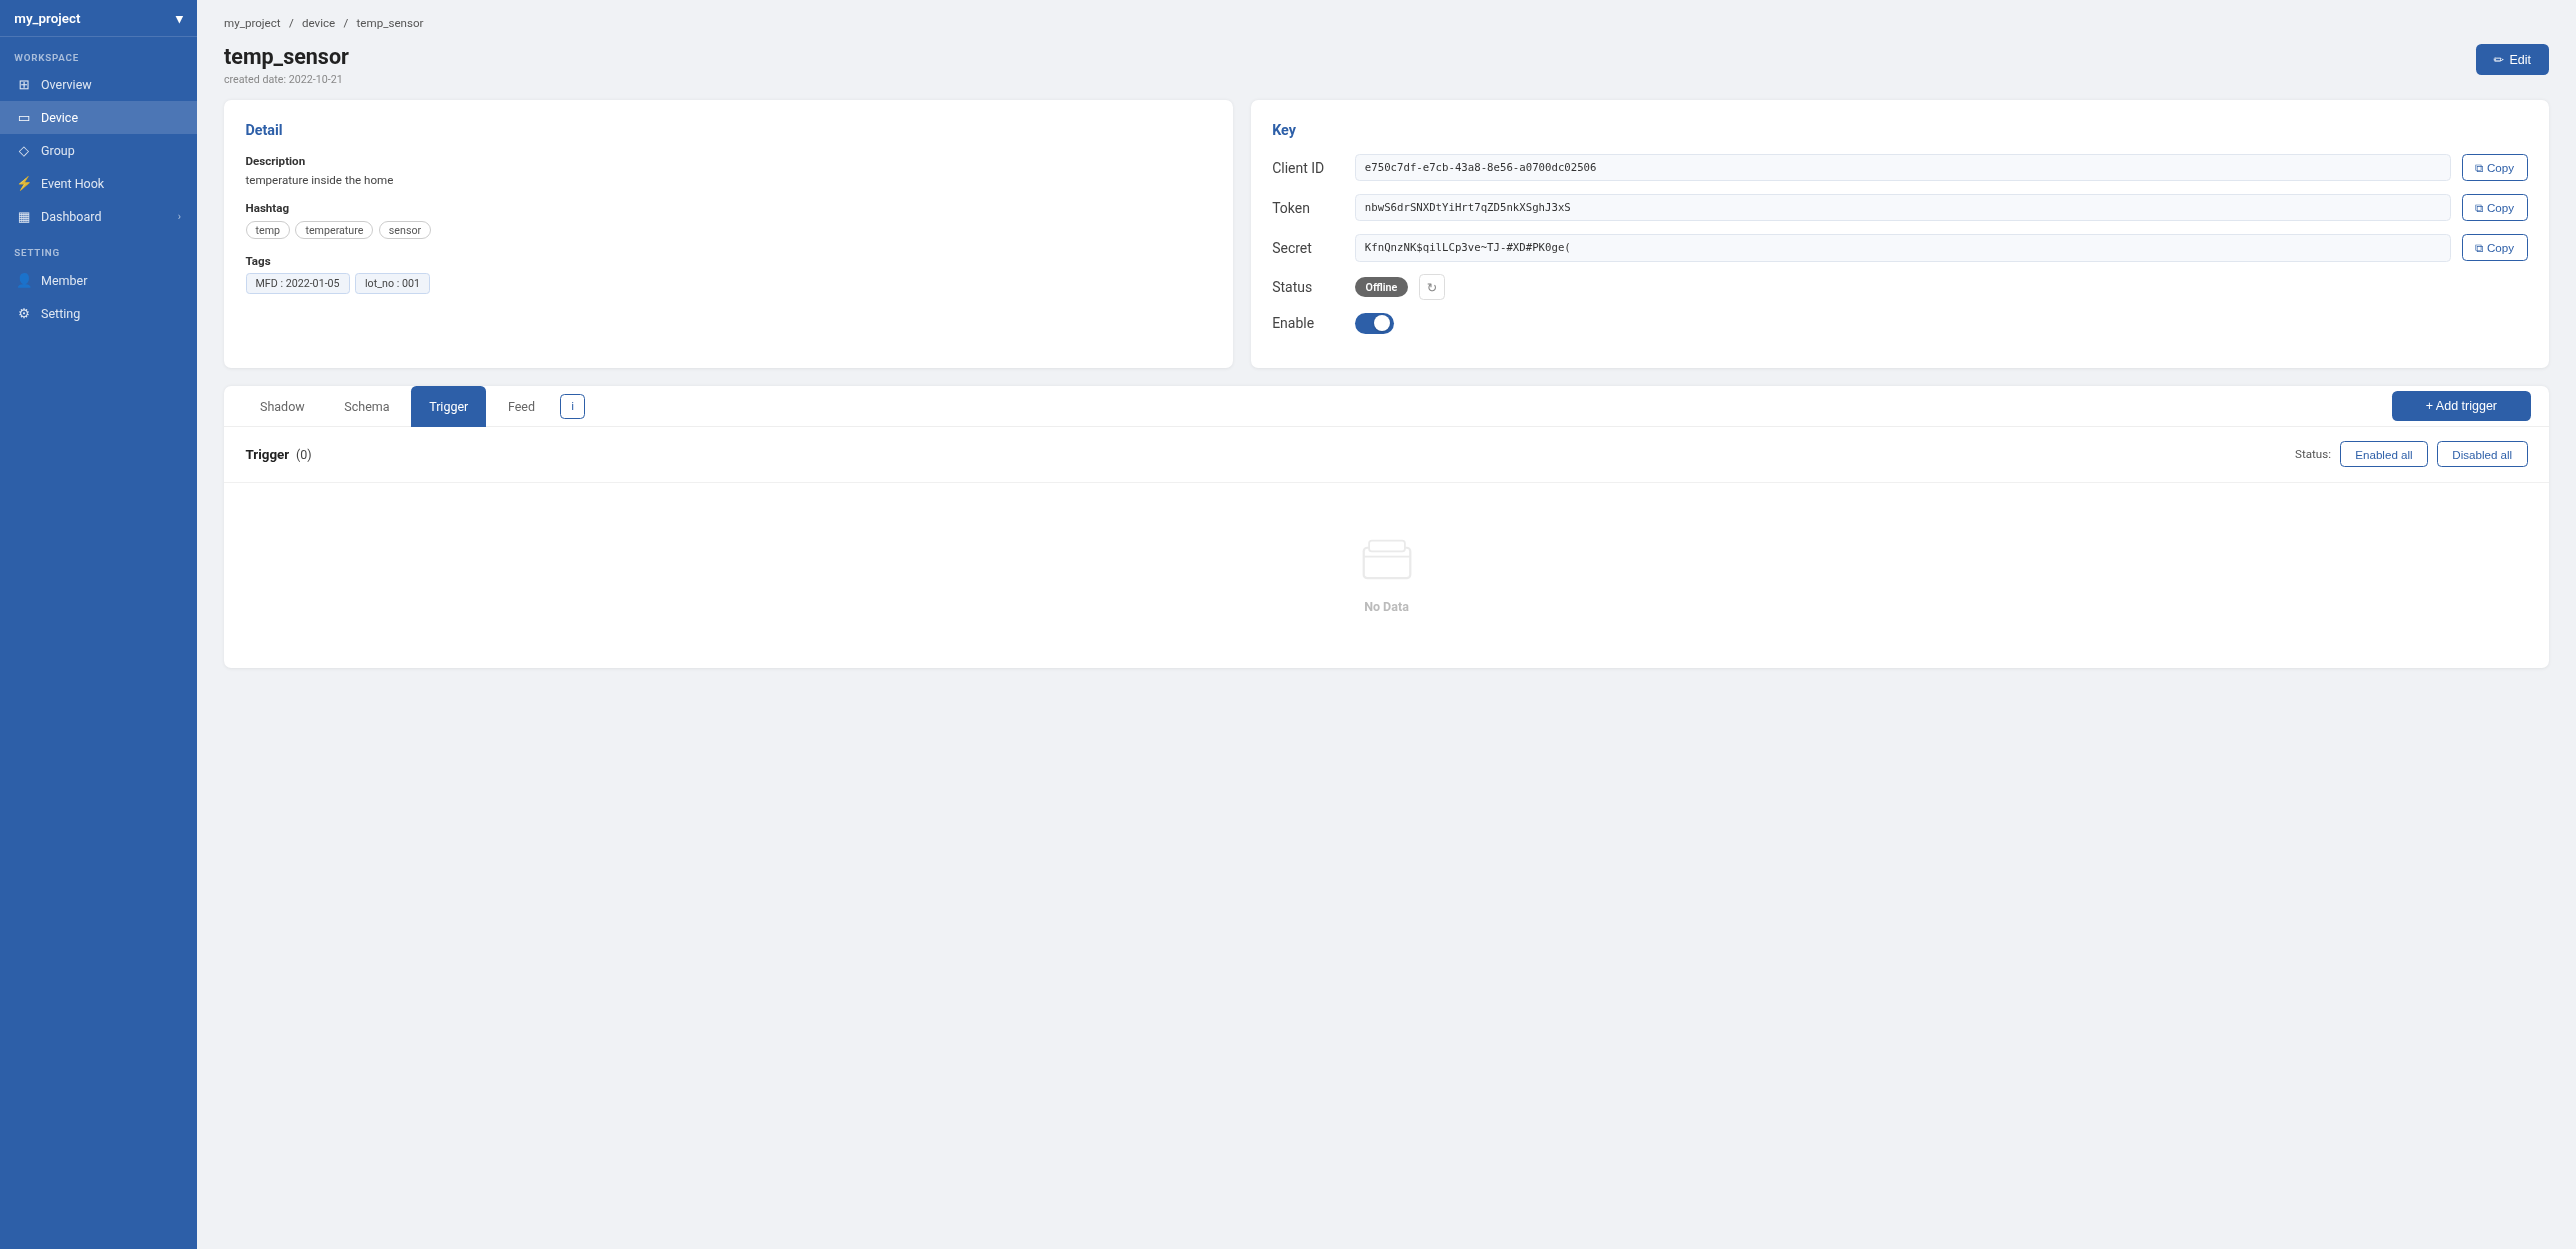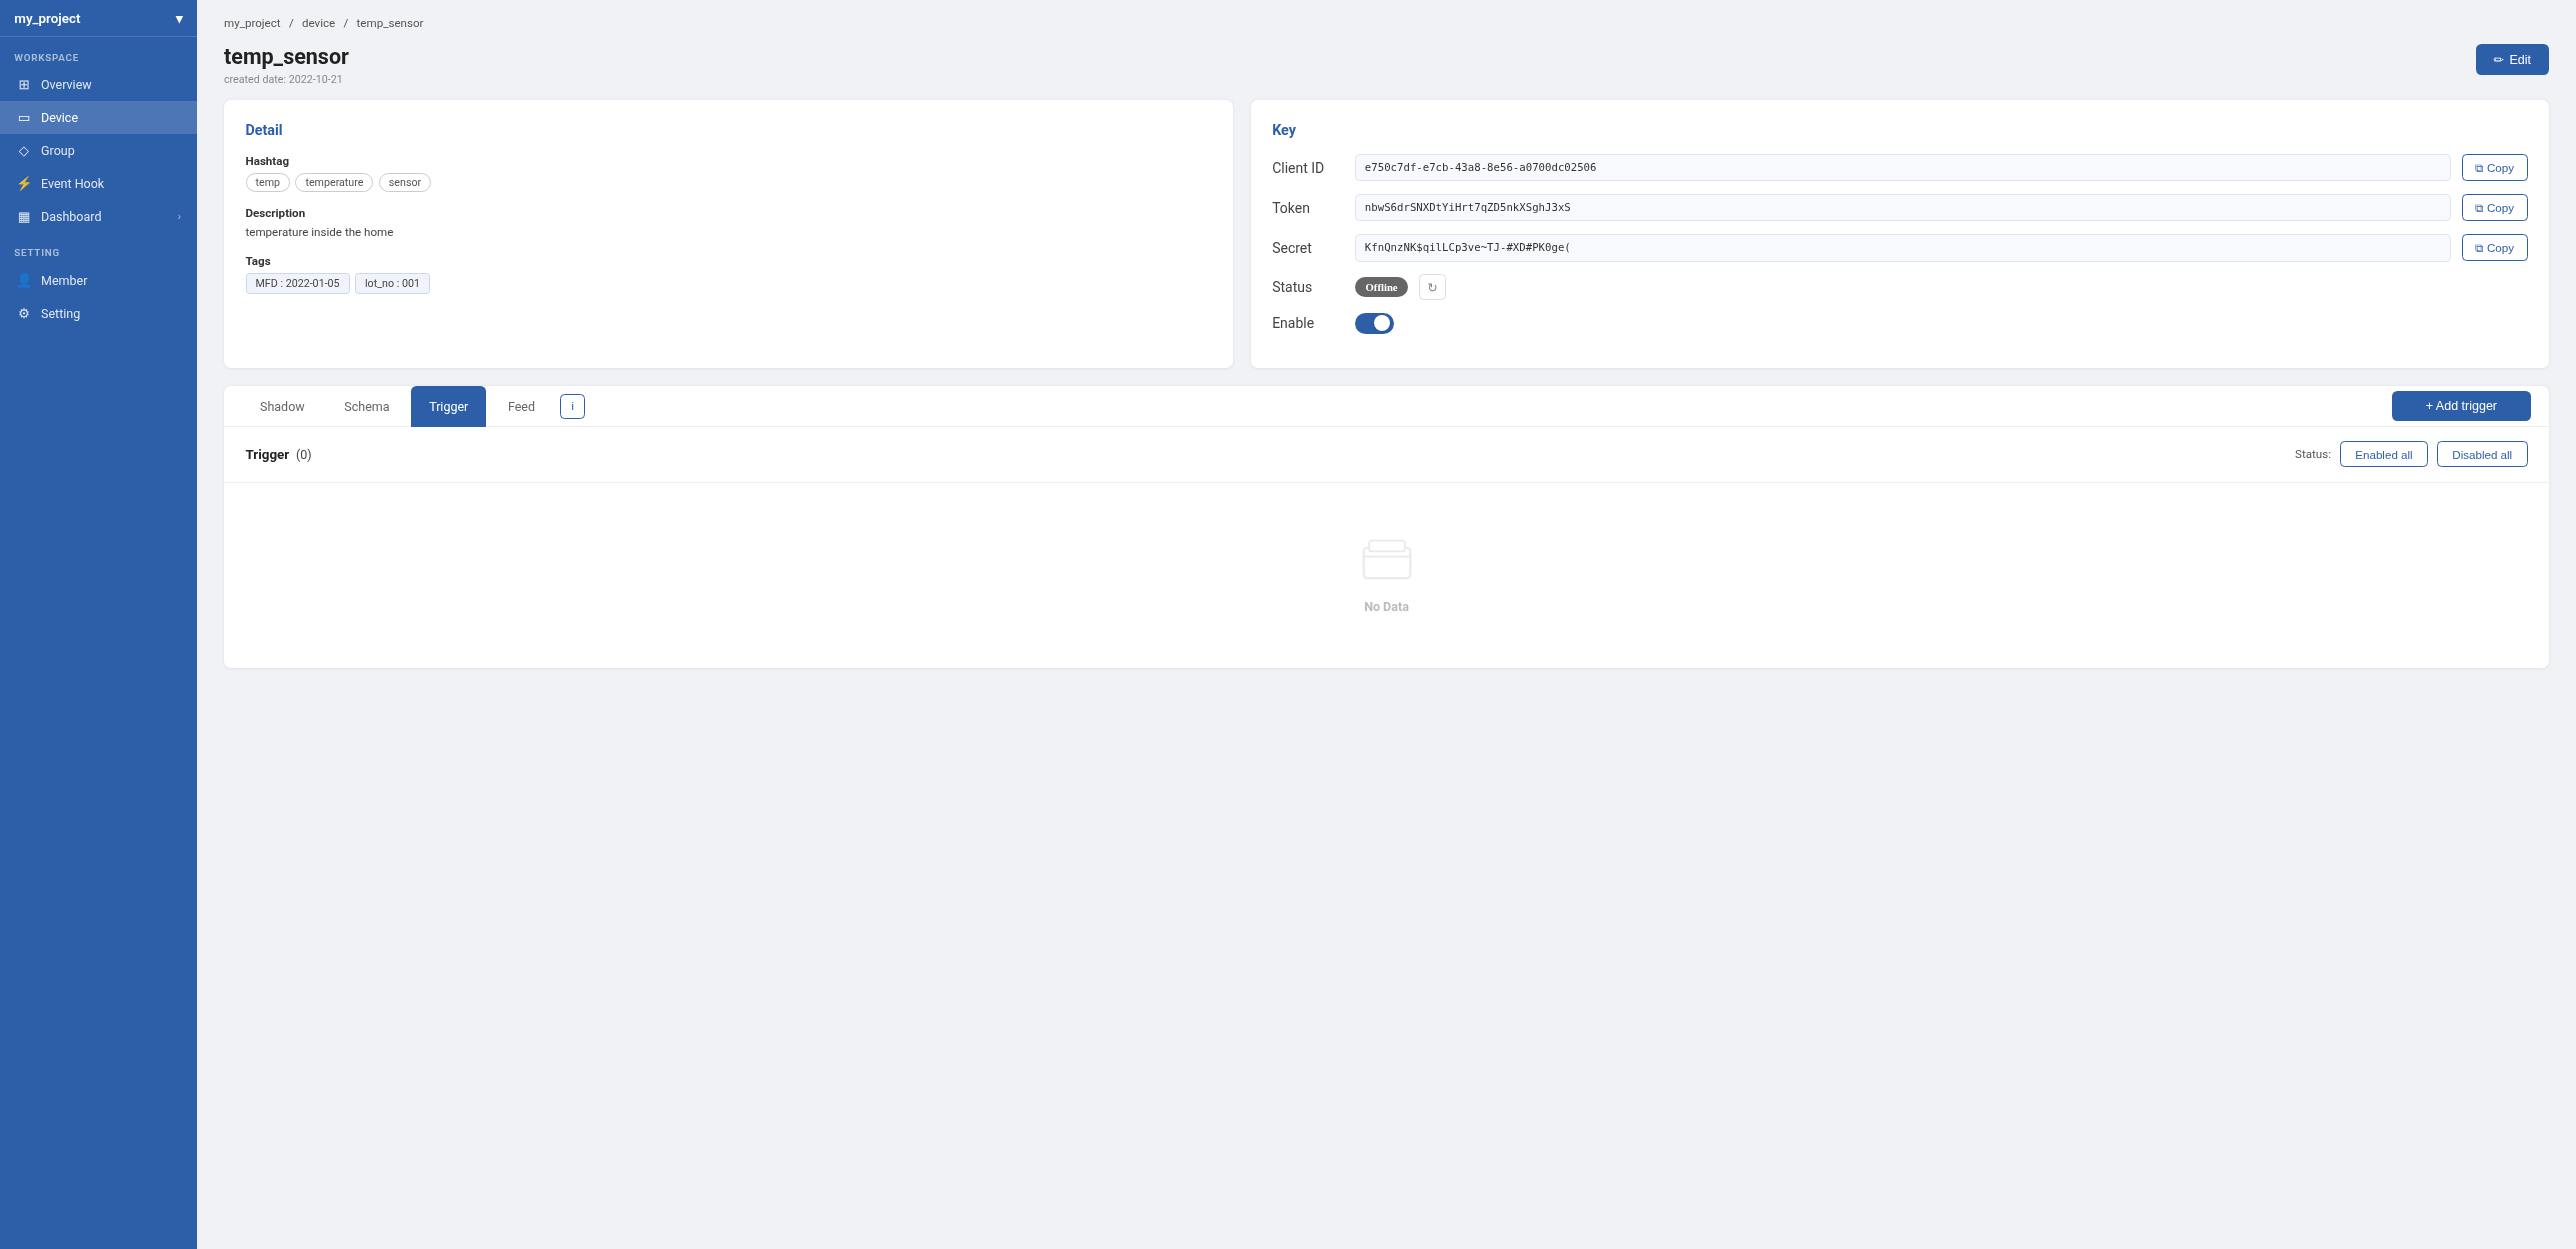--- a/index.html
+++ b/index.html
@@ -179,21 +179,20 @@
       flex-shrink: 0;
     }
 
     .status-badge {
       background: #666;
       color: #fff;
       border-radius: 10.7px;
       padding: 3.6px 10.7px;
       font-size: 10.7px;
       font-weight: 600;
-      font-family: Liberation Serif, serif;
     }
     .refresh-btn {
       background: #fff;
       border: 0.9px solid #ddd;
       border-radius: 4.5px;
       padding: 4.5px 7.2px;
       cursor: pointer;
       color: #888;
       font-size: 12.5px;
     }
@@ -378,31 +377,31 @@
       <span>Edit</span>
     </button>
   </div>
 
   <div class="cards-row">
 
     <div class="card card-detail">
       <div class="card-title">Detail</div>
 
       <div class="detail-section">
+        <div class="detail-label">Description</div>
+        <div class="detail-value">temperature inside the home</div>
+      </div>
+
+      <div class="detail-section">
         <div class="detail-label">Hashtag</div>
         <div class="hashtag-list">
           <span class="hashtag-badge">temp</span>
           <span class="hashtag-badge">temperature</span>
           <span class="hashtag-badge">sensor</span>
         </div>
-      </div>
-
-      <div class="detail-section">
-        <div class="detail-label">Description</div>
-        <div class="detail-value">temperature inside the home</div>
       </div>
 
       <div class="detail-section">
         <div class="detail-label">Tags</div>
         <div class="tag-list">
           <span class="tag-badge">MFD : 2022-01-05</span>
           <span class="tag-badge">lot_no : 001</span>
         </div>
       </div>
     </div>

